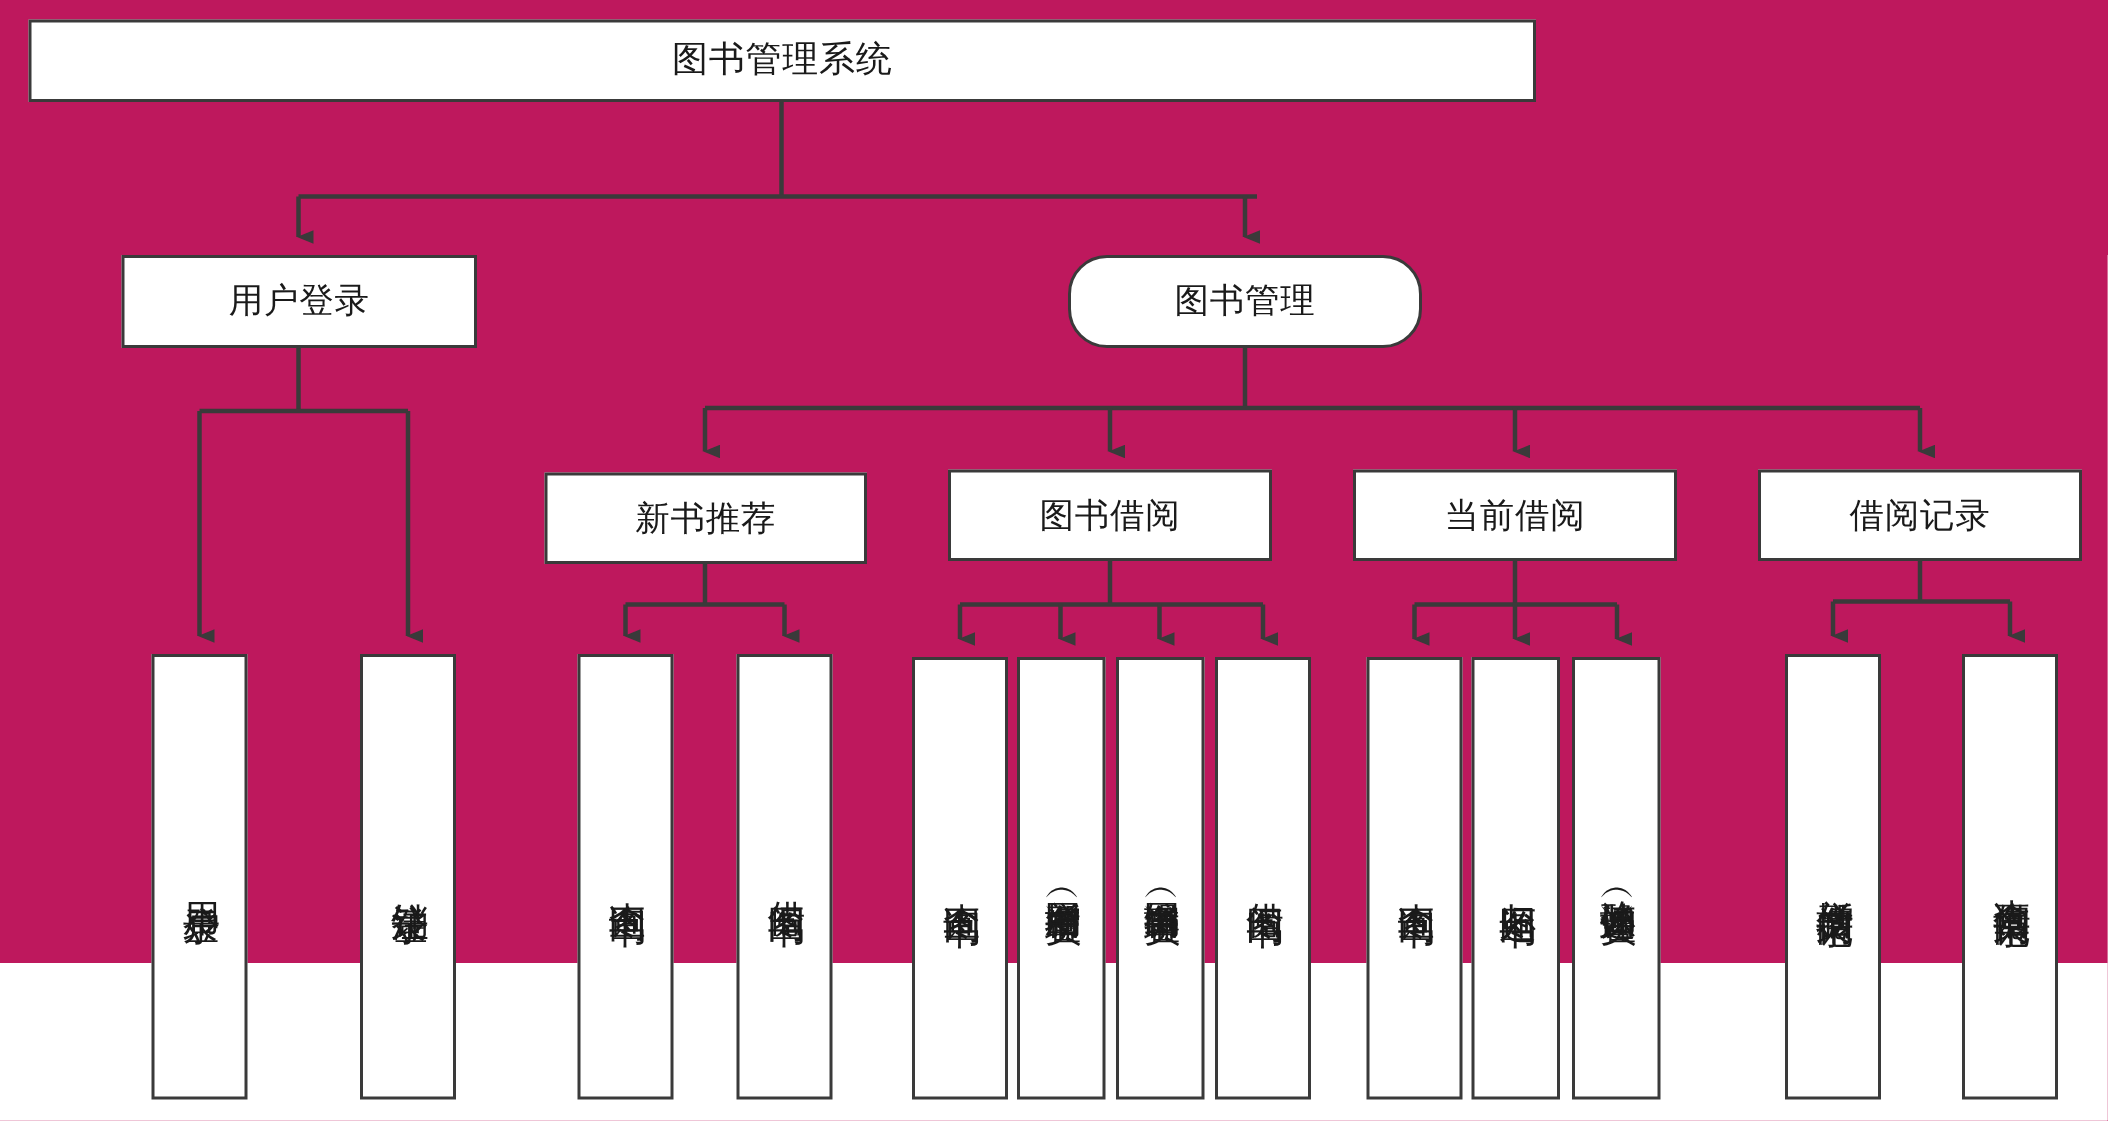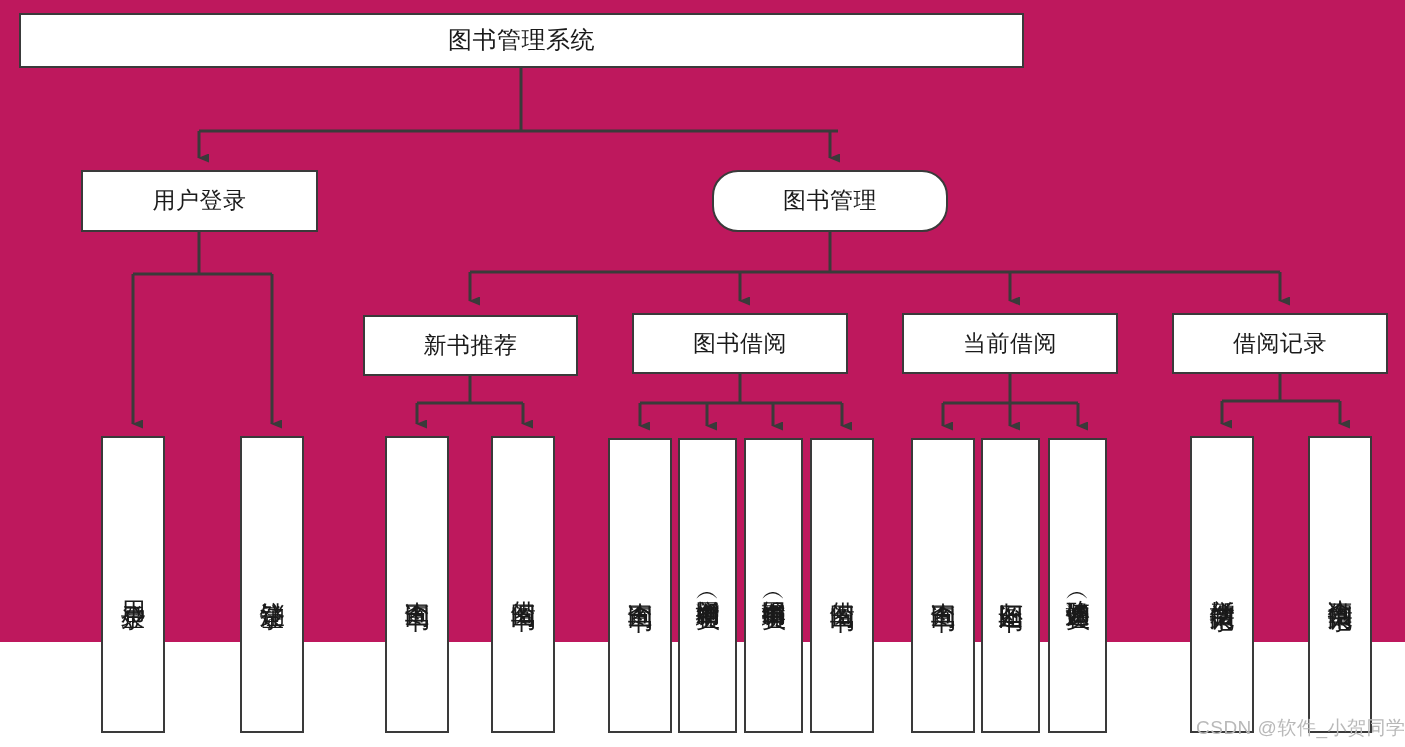--- a/index.html
+++ b/index.html
@@ -190,15 +190,14 @@
     <span class="node-label">确认归还（管理员）</span>
   </div>
 
   <div class="node-box node-vertical" style="left:1190px; top:436px; width:64px; height:297px;">
     <span class="node-label">新增借阅记录</span>
   </div>
   <div class="node-box node-vertical" style="left:1308px; top:436px; width:64px; height:297px;">
     <span class="node-label">查询借阅记录</span>
   </div>
 
-  <div class="watermark" style="left:1196px; top:715px;">CSDN @软件_小贺同学</div>
 
 </div>
 
 </body></html>

